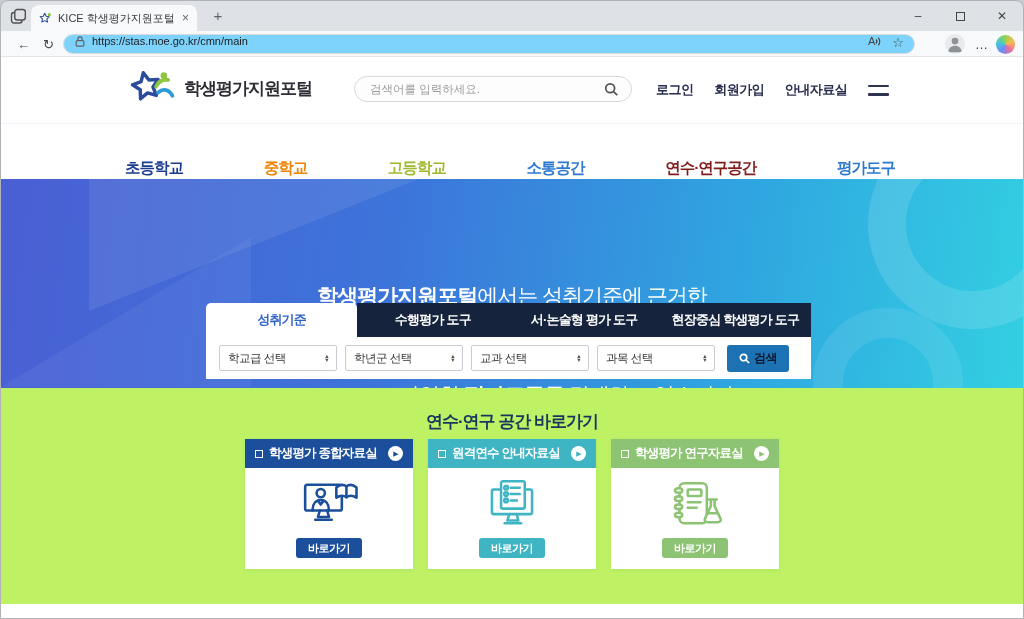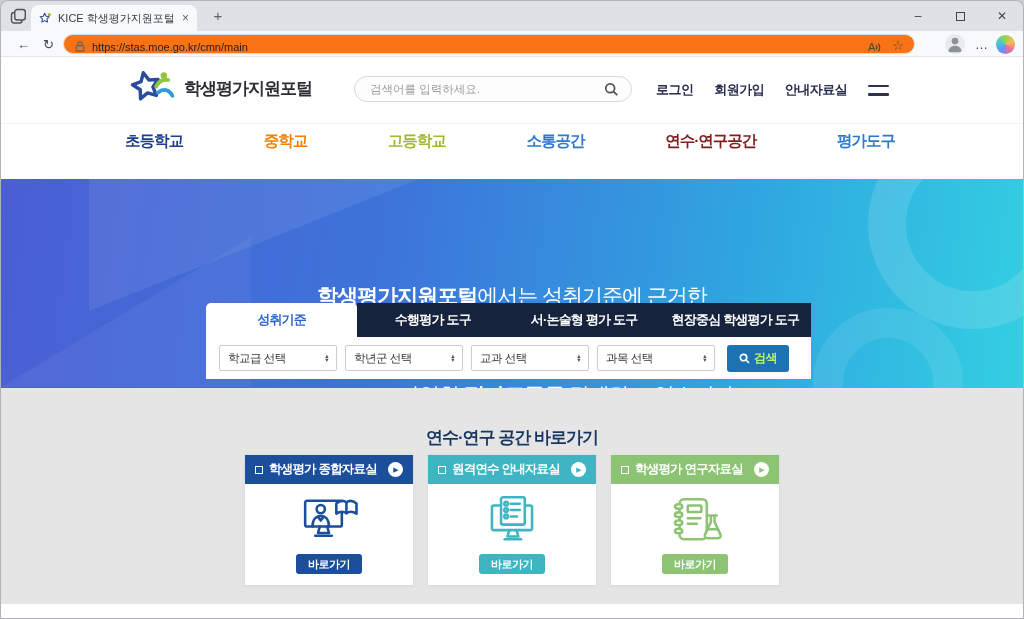--- a/index.html
+++ b/index.html
@@ -20,22 +20,22 @@
             color:#5f6368; text-align:center; line-height:22px; cursor:pointer; }
   .win-controls { position:absolute; right:0; top:0; height:30px; display:flex; }
   .win-btn { width:42px; height:30px; display:flex; align-items:center; justify-content:center;
              font-size:12px; color:#454545; cursor:pointer; }
   .max-box { width:9px; height:9px; border:1.2px solid #454545; display:inline-block; }
 
   
   .toolbar { position:relative; height:26px; background:#f8f9fb; border-bottom:1px solid #e4e6e9; }
   .nav-glyph { position:absolute; top:0; height:26px; font-size:13px; color:#4a4a4a;
                display:flex; align-items:center; cursor:pointer; }
-  .url-pill { position:absolute; left:62px; right:108px; top:3px; height:20px; background:#f97316;
-              border:1px solid #d9dbde; border-radius:10px; display:flex; align-items:flex-end;
+  .url-pill { position:absolute; left:62px; right:108px; top:3px; height:20px; background:#7dd3fc;
+              border:1px solid #d9dbde; border-radius:10px; display:flex; align-items:flex-start;
               padding:0 10px; }
   .url-text { flex:1; font-size:11px; color:#202124; margin-left:6px; white-space:nowrap; overflow:hidden; }
   .pill-ico { display:flex; align-items:center; margin-left:10px; color:#444; font-size:11px; cursor:pointer; }
   .avatar { position:absolute; right:58px; top:3px; width:20px; height:20px; border-radius:50%;
             background:#e8eaed; overflow:hidden; cursor:pointer; }
   .more-dots { position:absolute; right:34px; top:0; height:26px; display:flex; align-items:center;
                font-size:13px; color:#444; letter-spacing:1px; cursor:pointer; }
   .copilot { position:absolute; right:8px; top:3.5px; width:19px; height:19px; border-radius:50%;
              background:conic-gradient(from 210deg,#6a8df8,#41c9d8,#8fd251,#f7bc4f,#ef6d9a,#6a8df8);
              cursor:pointer; }
@@ -49,21 +49,21 @@
   .search-pill { position:absolute; left:353px; top:19px; width:278px; height:26px;
                  border:1px solid #d8d8dc; border-radius:999px; background:#fdfdfd; }
   .search-ph { position:absolute; left:15px; top:0; line-height:25px; font-size:11.5px; color:#9b9b9b; }
   .search-pill svg { position:absolute; right:12px; top:5px; }
   .util-links { position:absolute; left:655px; right:134px; top:0; height:66px; display:flex;
                 align-items:center; justify-content:space-between; }
   .util-link { font-size:13px; font-weight:bold; color:#282c4e; letter-spacing:-0.5px; cursor:pointer; }
   .hamburger { width:21px; display:flex; flex-direction:column; gap:6px; cursor:pointer; }
   .hamburger i { height:2.5px; background:#2e3350; border-radius:1px; }
 
-  .main-nav { height:56px; border-top:1px solid #f1f2f5; display:flex; align-items:flex-start;
+  .main-nav { height:56px; border-top:1px solid #f1f2f5; display:flex; align-items:flex-end;
               justify-content:space-between; padding:7px 128px 0 124px; }
   .nav-item { font-size:15.5px; font-weight:bold; letter-spacing:-1px; cursor:pointer; }
 
   
   .hero { position:relative; height:209px; overflow:hidden;
           background:linear-gradient(98deg,#4a5fd3 0%,#3d74da 38%,#2fa6e0 72%,#33cfe2 100%); }
   .shp { position:absolute; }
   .shp1 { left:88px; top:0; width:330px; height:132px; background:rgba(255,255,255,.08);
           clip-path:polygon(0 0,100% 0,0 100%); }
   .shp2 { left:0; top:58px; width:250px; height:150px; background:rgba(255,255,255,.05);
@@ -79,26 +79,26 @@
   .search-widget { position:absolute; left:205px; top:124px; width:605px; }
   .sw-tabs { display:flex; height:34px; }
   .sw-tab { flex:1; background:#16233d; color:#fff; font-size:13px; font-weight:bold;
             letter-spacing:-0.8px; display:flex; align-items:center; justify-content:center; cursor:pointer;text-align:center; }
   .sw-tab.active { background:#fff; color:#2d62c8; border-radius:5px 5px 0 0; }
   .sw-panel { background:#fff; height:42px; display:flex; align-items:center; padding:0 13px; gap:8px; }
   .sel { width:118px; height:26px; border:1px solid #c9ccd2; border-radius:2px; background:#fff;
          display:flex; align-items:center; justify-content:space-between; padding:0 8px;
          font-size:11.5px; color:#333; letter-spacing:-0.5px; cursor:pointer; }
   .spin { display:flex; flex-direction:column; font-size:6.5px; line-height:4.5px; color:#555; }
-  .search-btn { margin-left:4px; height:27px; padding:0 12px; background:#1d72b4; color:#bef264;
+  .search-btn { margin-left:4px; height:27px; padding:0 12px; background:#1d72b4; color:#0f172a;
                 border:none; border-radius:3px; font-size:12px; font-weight:bold; letter-spacing:-0.5px;
                 display:flex; align-items:center; gap:4px; cursor:pointer; font-family:inherit; }
 
   
-  .shortcuts { height:216px; background:#e5e5e5; text-align:center; padding-top:38px; }
+  .shortcuts { height:216px; background:#bef264; text-align:center; padding-top:22px; }
   .sc-heading { font-size:17px; font-weight:bold; color:#17365f; letter-spacing:-1px; }
   .cards { margin-top:6px; display:flex; justify-content:center; gap:15px; }
   .card { width:168px; height:130px; background:#fff; box-shadow:0 1px 4px rgba(30,60,110,.08); }
   .card-head { height:29px; display:flex; align-items:center; padding:0 10px; color:#fff;
                font-size:12.5px; font-weight:bold; letter-spacing:-0.8px; cursor:pointer; }
   .sq { width:8px; height:8px; border:1.5px solid #fff; margin-right:6px; flex:none; }
   .arrow-circle { margin-left:auto; width:15px; height:15px; border-radius:50%; background:#fff;
                   font-size:7px; display:flex; align-items:center; justify-content:center; }
   .card-body { height:101px; display:flex; flex-direction:column; align-items:center;
                justify-content:space-between; padding:9px 0 11px; }

